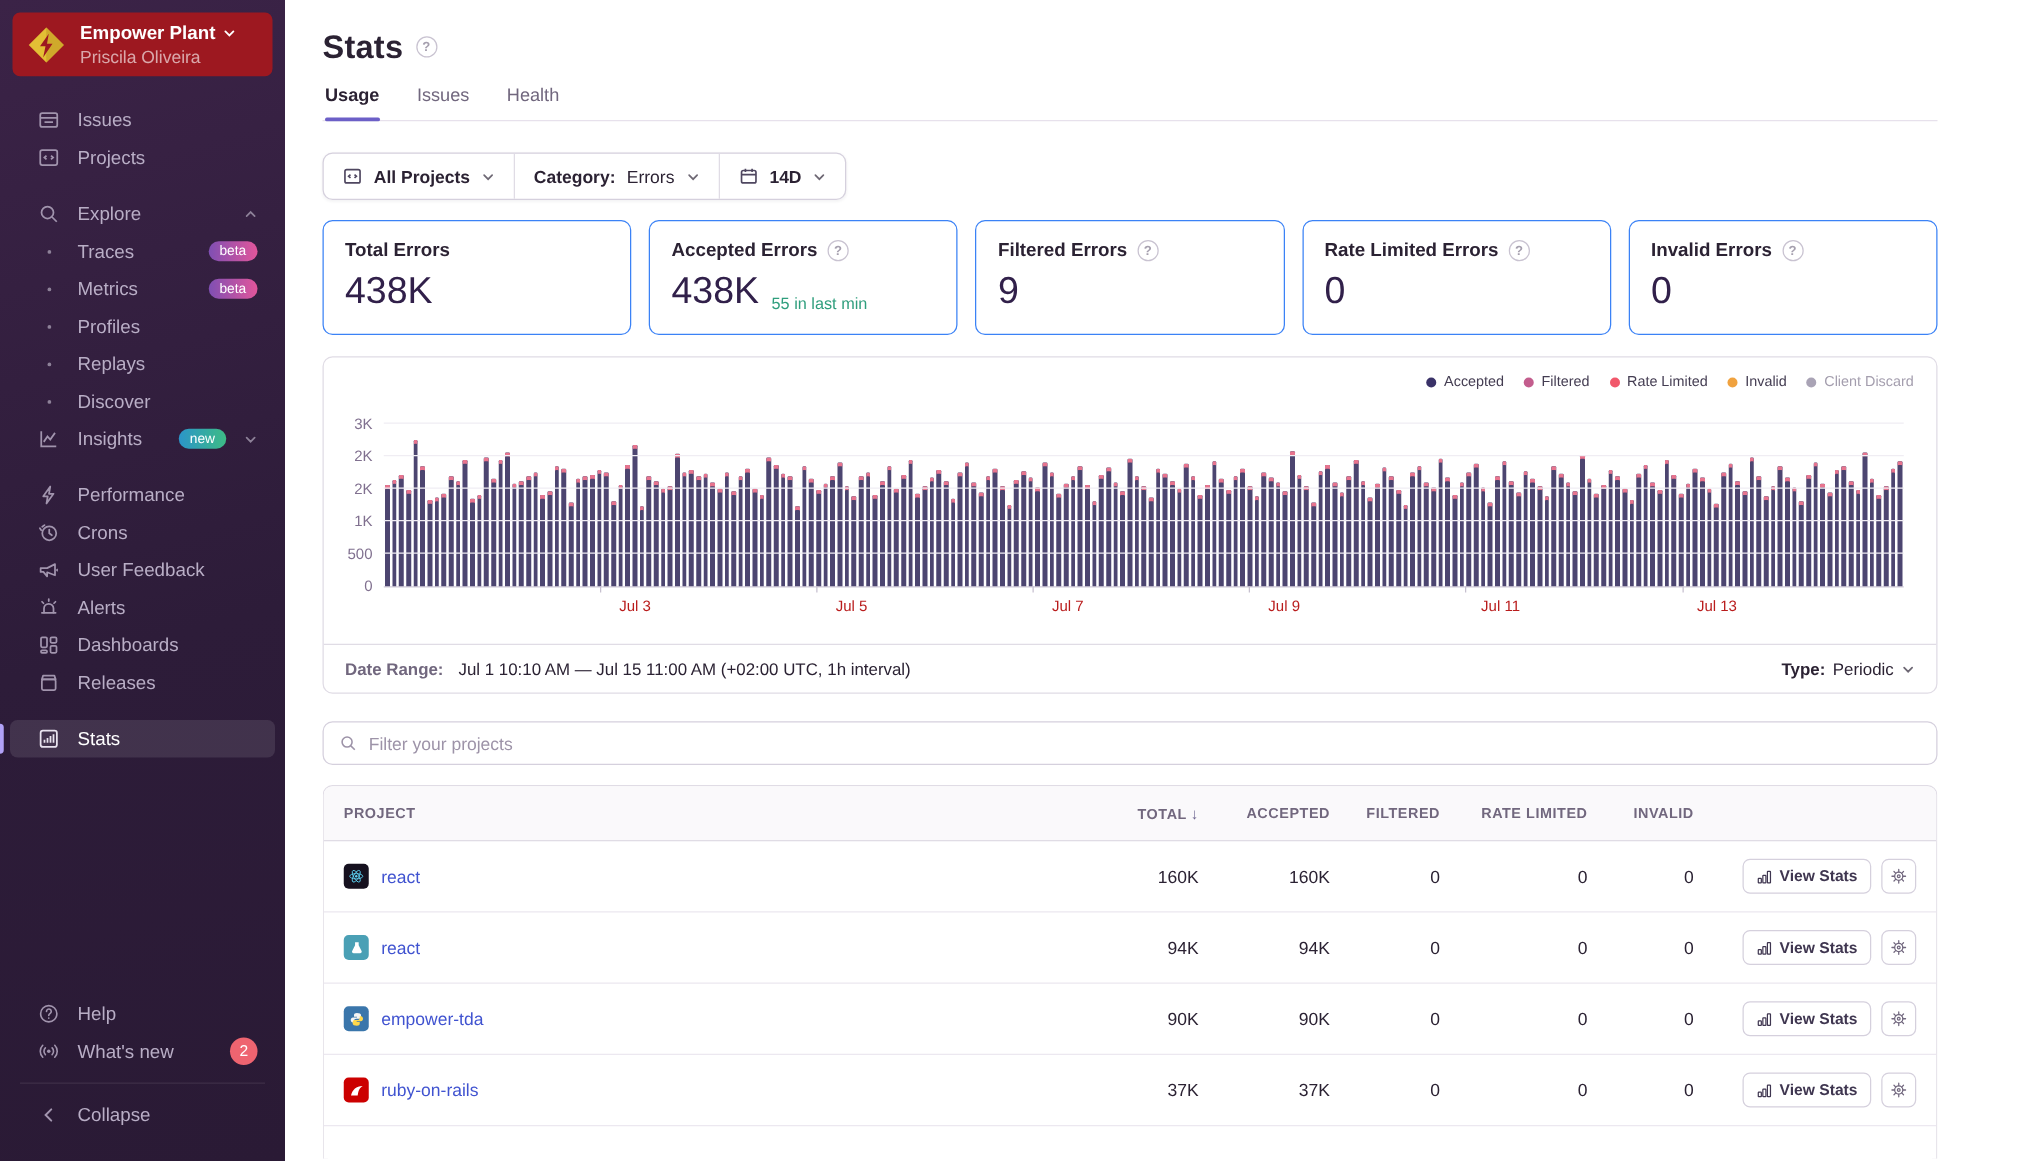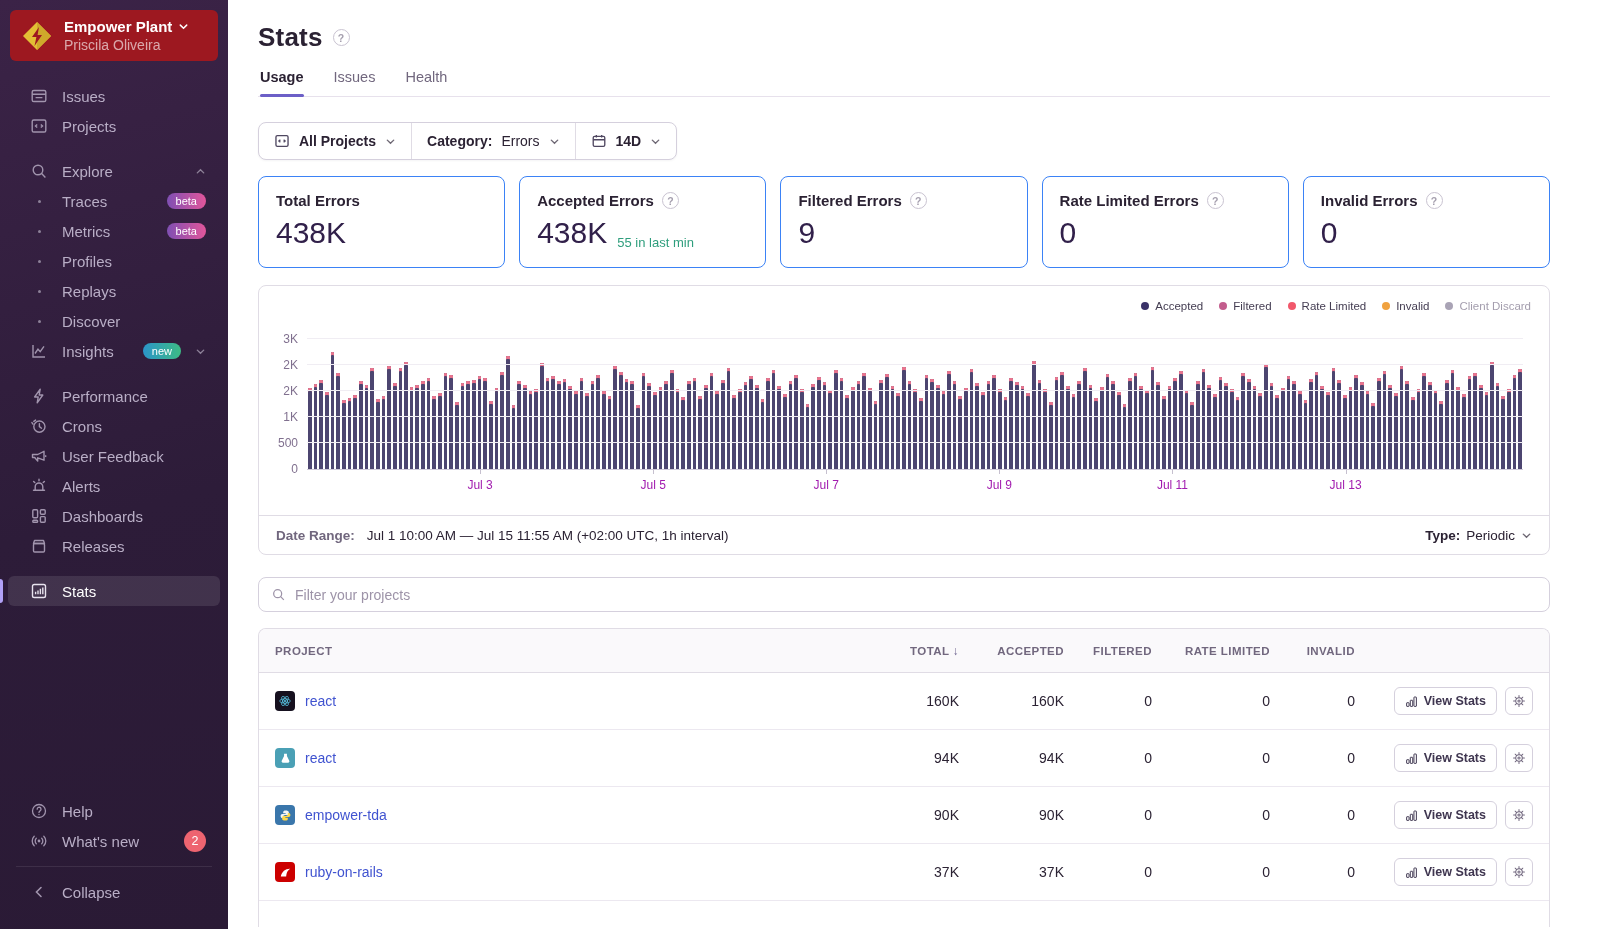--- a/index.html
+++ b/index.html
@@ -65,21 +65,21 @@
   .chart-body { position:relative; height:229px; }
   .legend { position:absolute; top:14px; right:18px; display:flex; gap:16px; align-items:center; }
   .lg-item { display:flex; align-items:center; gap:6px; font-size:11.5px; color:#443d52; cursor:pointer; }
   .lg-item.muted { color:#a49eae; }
   .lg-dot { width:8px; height:8px; border-radius:50%; }
   .plot { position:absolute; left:48px; right:26px; top:48px; height:136px; border-bottom:1px solid #cfc9d8; }
   .gridline { position:absolute; left:0; right:0; height:1px; background:#f0edf3; }
   .y-label { position:absolute; right:calc(100% + 9px); transform:translateY(50%); font-size:12px; color:#80708f; white-space:nowrap; }
   .bars { position:absolute; left:1px; right:0; bottom:0; top:0; display:flex; align-items:flex-end; gap:2px; }
   .bar { flex:1 1 0; border-radius:1px 1px 0 0; min-width:1px; }
-  .x-label { position:absolute; top:calc(100% + 9px); transform:translateX(-50%); font-size:12px; color:#a21caf; white-space:nowrap; }
+  .x-label { position:absolute; top:calc(100% + 9px); transform:translateX(-50%); font-size:12px; color:#b91c1c; white-space:nowrap;margin-left:28px; }
   .x-tick { position:absolute; top:100%; width:1px; height:5px; background:#c6c0cf; }
   .chart-footer { border-top:1px solid #e0dce5; height:39px; display:flex; align-items:center; justify-content:space-between; padding:0 17px; font-size:13.5px; }
   .df-left { display:flex; align-items:center; gap:12px; }
   .df-label { color:#71677e; font-weight:700; }
   .df-value { color:#2b2233; }
   .df-right { display:flex; align-items:center; gap:6px; cursor:pointer; }
 
   
   .search-box { margin-top:22px; height:35px; border:1px solid #d5d0dd; border-radius:8px; display:flex; align-items:center; gap:9px; padding:0 12px; background:#fff; }
   .search-box .ico { color:#9d93a8; }
@@ -629,21 +629,21 @@
           <span class="x-tick" style="left: 56.9395%;"></span>
           <span class="x-label" style="left: 71.1744%;">Jul 11</span>
           <span class="x-tick" style="left: 71.1744%;"></span>
           <span class="x-label" style="left: 85.4093%;">Jul 13</span>
           <span class="x-tick" style="left: 85.4093%;"></span>
         </div>
     </div>
     <div class="chart-footer">
       <div class="df-left">
         <span class="df-label">Date Range:</span>
-        <span class="df-value">Jul 1 10:00 AM — Jul 15 11:55 AM (+02:00 UTC, 1h interval)</span>
+        <span class="df-value">Jul 1 10:10 AM — Jul 15 11:00 AM (+02:00 UTC, 1h interval)</span>
       </div>
       <div class="df-right">
         <span class="df-label" style="color:#2b2233">Type:</span>
         <span class="df-value">Periodic</span>
         <svg class="chev-d" width="11" height="11" viewBox="0 0 12 12">
             <path d="M2.5 4.5L6 8l3.5-3.5" fill="none" stroke="currentColor" stroke-width="1.5" stroke-linecap="round"></path>
           </svg>
       </div>
     </div>
   </div>

